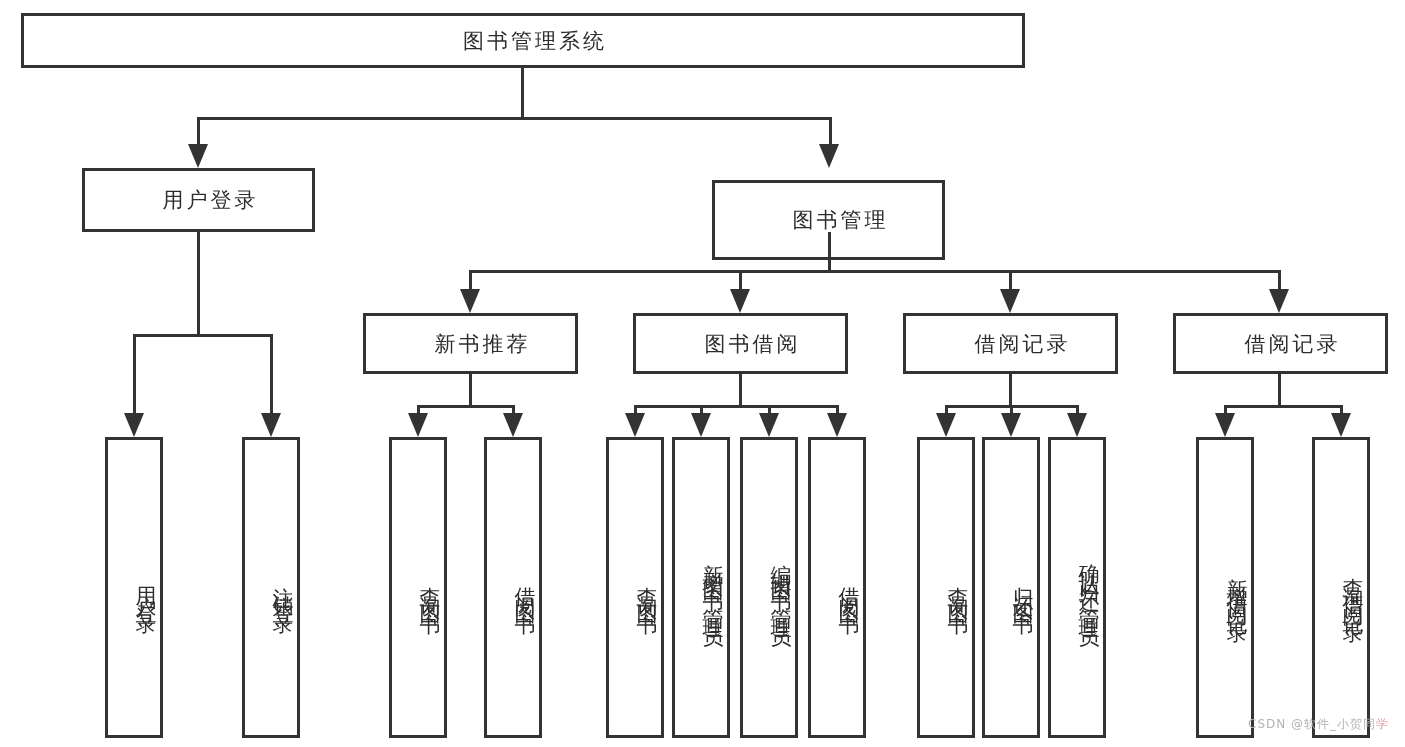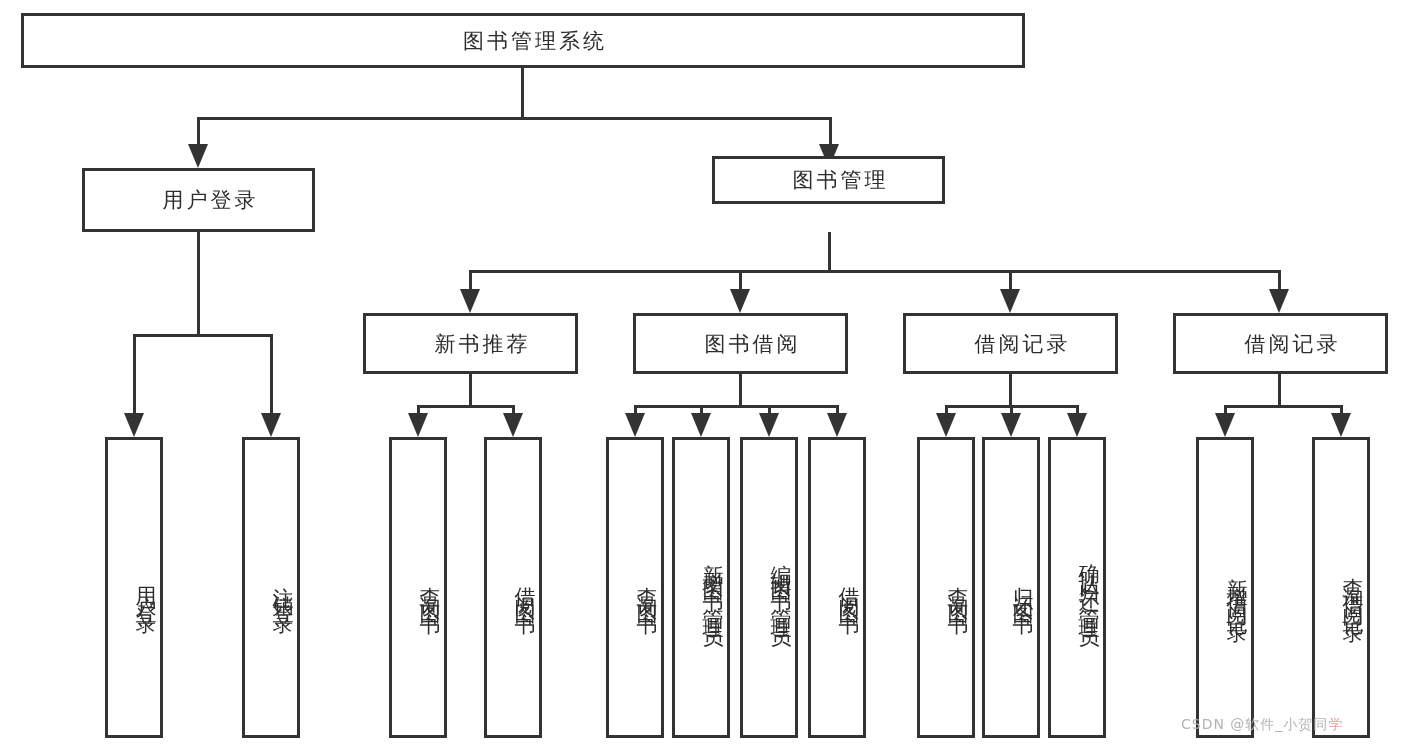--- a/index.html
+++ b/index.html
@@ -15,41 +15,41 @@
            color:#2d2d2d; white-space:nowrap; }
 
   
   .vl { position:absolute; width:2.5px; background:#333333; }
   .hl { position:absolute; height:2.5px; background:#333333; }
   .ah { position:absolute; width:0; height:0;
         border-left:10px solid transparent; border-right:10px solid transparent;
         border-top:24px solid #333333; }
 
   
-  .watermark { position:absolute; left:1181px; top:716px; font-size:14px; letter-spacing:1px;
+  .watermark { position:absolute; left:1248px; top:716px; font-size:12px; letter-spacing:1px;
                white-space:nowrap; z-index:5;text-align:right; }
   .wm-main { color:#b3b3b3; }
   .wm-accent { color:#dfa0a0; }
 </style>
 </head>
 <body>
 
 <div class="stage">
 
   <div class="box hbox" style="left:21px;top:13px;width:1004px;height:55px">图书管理系统</div>
 
   <div class="vl" style="left:521px;top:68px;height:50px"></div>
   <div class="hl" style="left:197px;top:117px;width:634px"></div>
   <div class="vl" style="left:197px;top:117px;height:31px"></div>
   <div class="vl" style="left:829px;top:117px;height:31px"></div>
   <div class="ah" style="left:188px;top:144px"></div>
   <div class="ah" style="left:819px;top:144px"></div>
 
   <div class="box hbox" style="left:82px;top:168px;width:233px;height:64px">用户登录</div>
-  <div class="box hbox" style="left:712px;top:156px;width:233px;height:48px">图书管理</div>
+  <div class="box hbox" style="left:712px;top:180px;width:233px;height:80px">图书管理</div>
 
   <div class="vl" style="left:197px;top:232px;height:104px"></div>
   <div class="hl" style="left:133px;top:334px;width:140px"></div>
   <div class="vl" style="left:133px;top:334px;height:84px"></div>
   <div class="vl" style="left:270px;top:334px;height:84px"></div>
   <div class="ah" style="left:124px;top:413px"></div>
   <div class="ah" style="left:261px;top:413px"></div>
 
   <div class="vl" style="left:828px;top:232px;height:40px"></div>
   <div class="hl" style="left:469px;top:270px;width:812px"></div>

